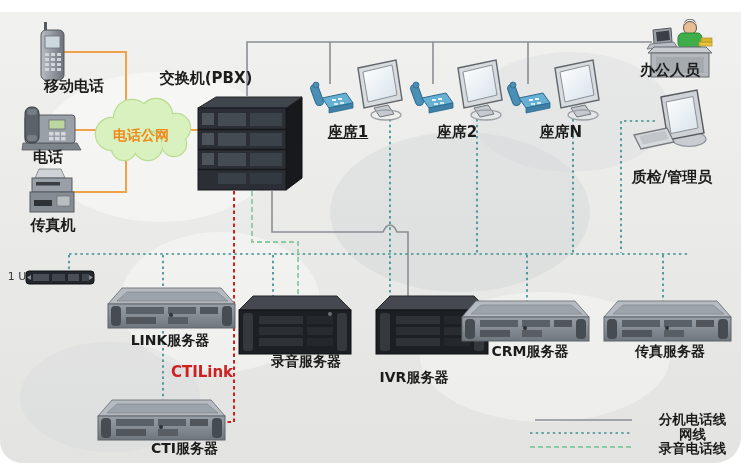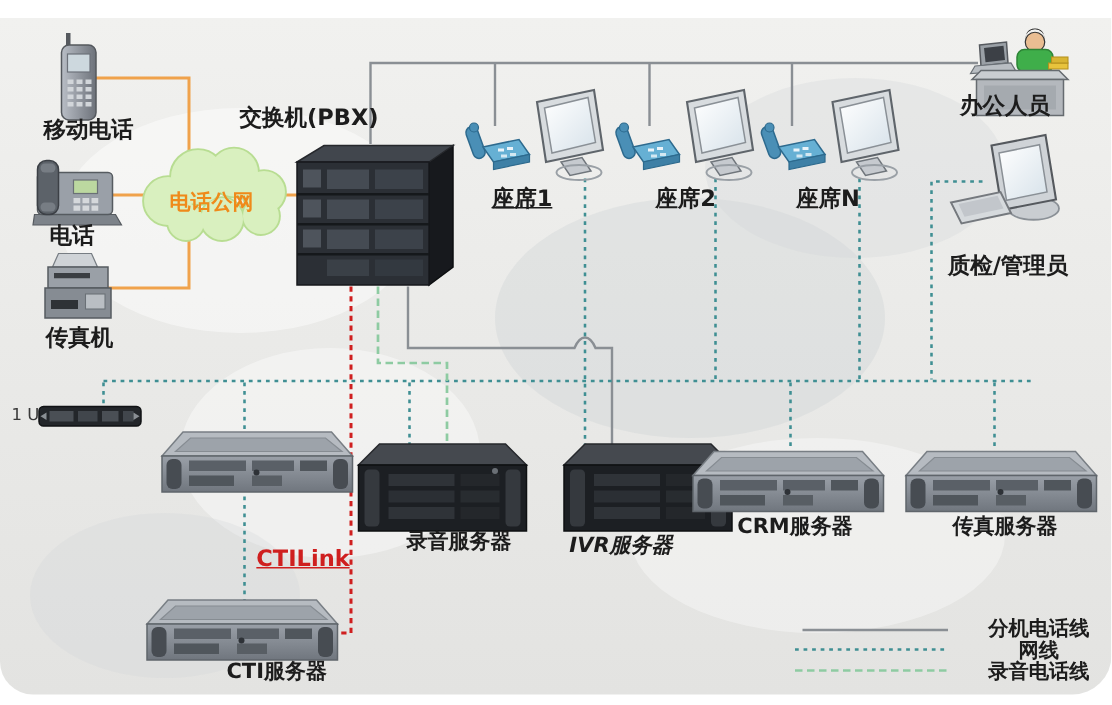--- a/index.html
+++ b/index.html
@@ -289,42 +289,43 @@
         <use href="#srv2u" x="462" y="301"></use>
       </g>
     <g>
         <use href="#srv2u" x="604" y="301"></use>
       </g>
     <g>
         <use href="#srv2u" x="98" y="400"></use>
       </g>
   </svg>
 
-  <div class="lbl sz15" style="left:14px;top:78px;width:90px;">移动电话</div>
+  <div class="lbl sz15" style="left:14px;top:78px;width:90px;text-align:right;">移动电话</div>
   <div class="lbl sz15" style="left:8px;top:149px;width:80px;">电话</div>
   <div class="lbl sz15" style="left:8px;top:217px;width:90px;">传真机</div>
 
   <div class="lbl sz14 orange-t" style="left:95px;top:127px;width:92px;">电话公网</div>
 
   <div class="lbl sz15" style="left:150px;top:70px;width:112px;">交换机(PBX)</div>
 
   <div class="lbl sz15" style="left:318px;top:124px;width:60px;text-decoration:underline;">座席1</div>
   <div class="lbl sz15" style="left:427px;top:124px;width:60px;">座席2</div>
-  <div class="lbl sz15" style="left:522px;top:124px;width:60px;">座席N</div>
+  <div class="lbl sz15" style="left:522px;top:124px;width:60px;text-align:right;">座席N</div>
 
   <div class="lbl sz15" style="left:628px;top:62px;width:84px;">办公人员</div>
   <div class="lbl sz15" style="left:612px;top:169px;width:120px;">质检/管理员</div>
 
   <div class="lbl sz11" style="left:6px;top:271px;width:22px;">1 U</div>
 
+  <div class="lbl sz14" style="left:122px;top:332px;width:96px;">LINK服务器</div>
   <div class="lbl sz14" style="left:260px;top:353px;width:92px;">录音服务器</div>
-  <div class="lbl sz14" style="left:368px;top:356px;width:92px;font-style:italic;">IVR服务器</div>
+  <div class="lbl sz14" style="left:368px;top:369px;width:92px;">IVR服务器</div>
   <div class="lbl sz14" style="left:482px;top:343px;width:96px;">CRM服务器</div>
   <div class="lbl sz14" style="left:622px;top:343px;width:96px;">传真服务器</div>
   <div class="lbl sz14" style="left:122px;top:440px;width:96px;text-align:right;">CTI服务器</div>
 
-  <div class="lbl red-t" style="left:163px;top:364px;width:78px;font-size:15px;text-decoration:underline;">CTILink</div>
+  <div class="lbl red-t" style="left:163px;top:364px;width:78px;font-size:15px;">CTILink</div>
 
   <div class="lbl legend-lbl" style="left:645px;top:412px;width:95px;">分机电话线</div>
   <div class="lbl legend-lbl" style="left:645px;top:427px;width:95px;">网线</div>
   <div class="lbl legend-lbl" style="left:645px;top:441px;width:95px;">录音电话线</div>
 
 </div>
 
 </body></html>

